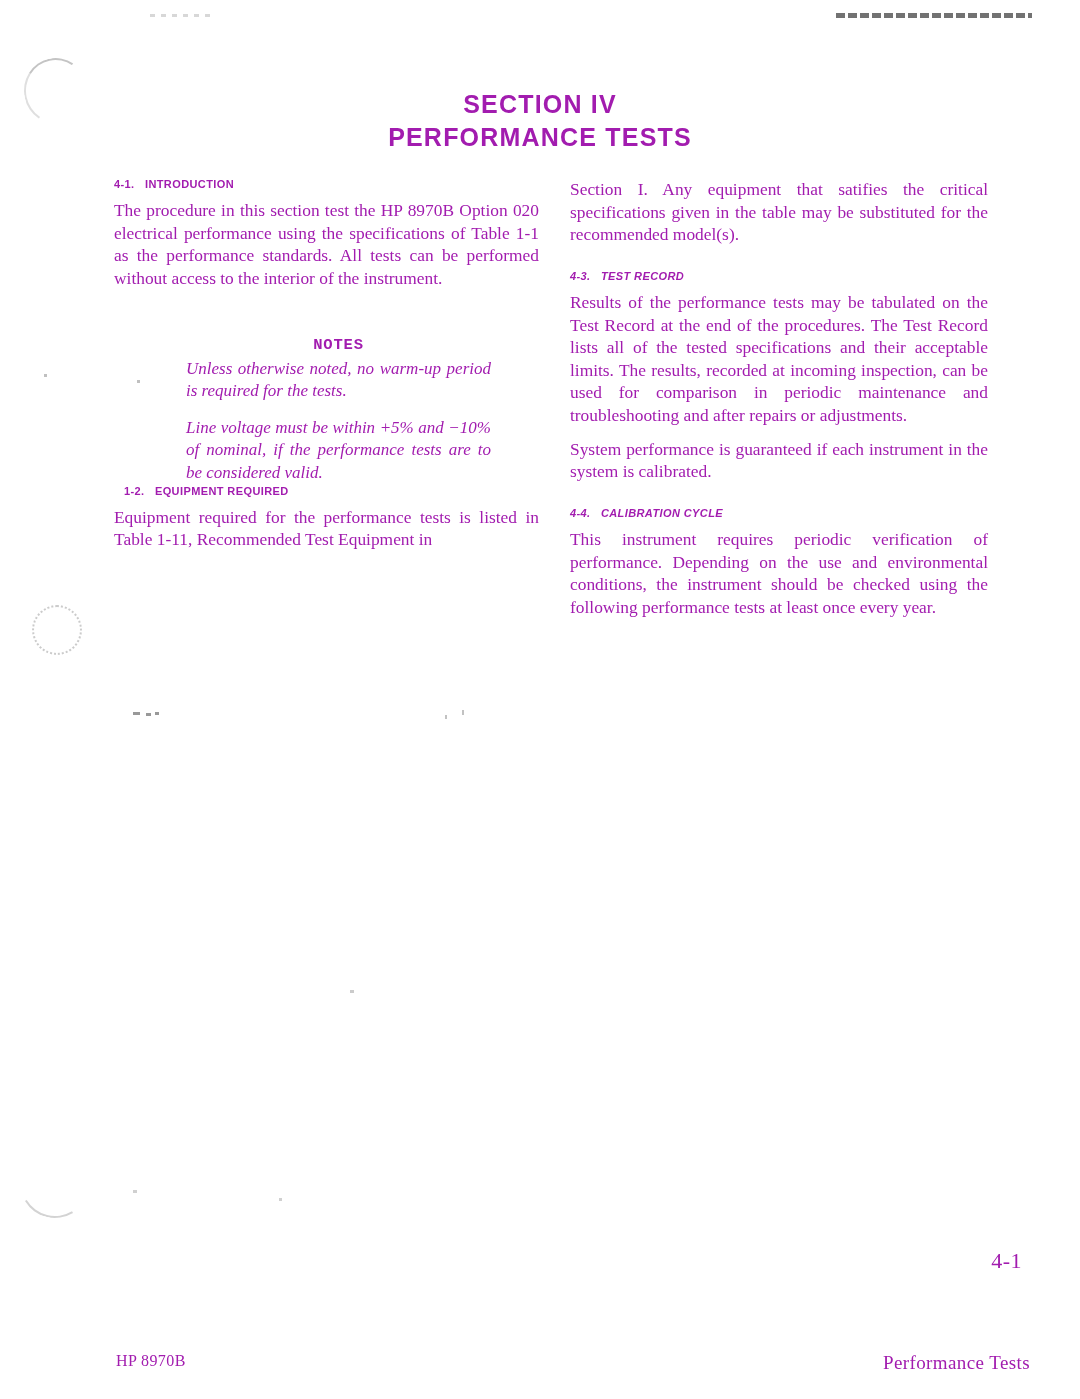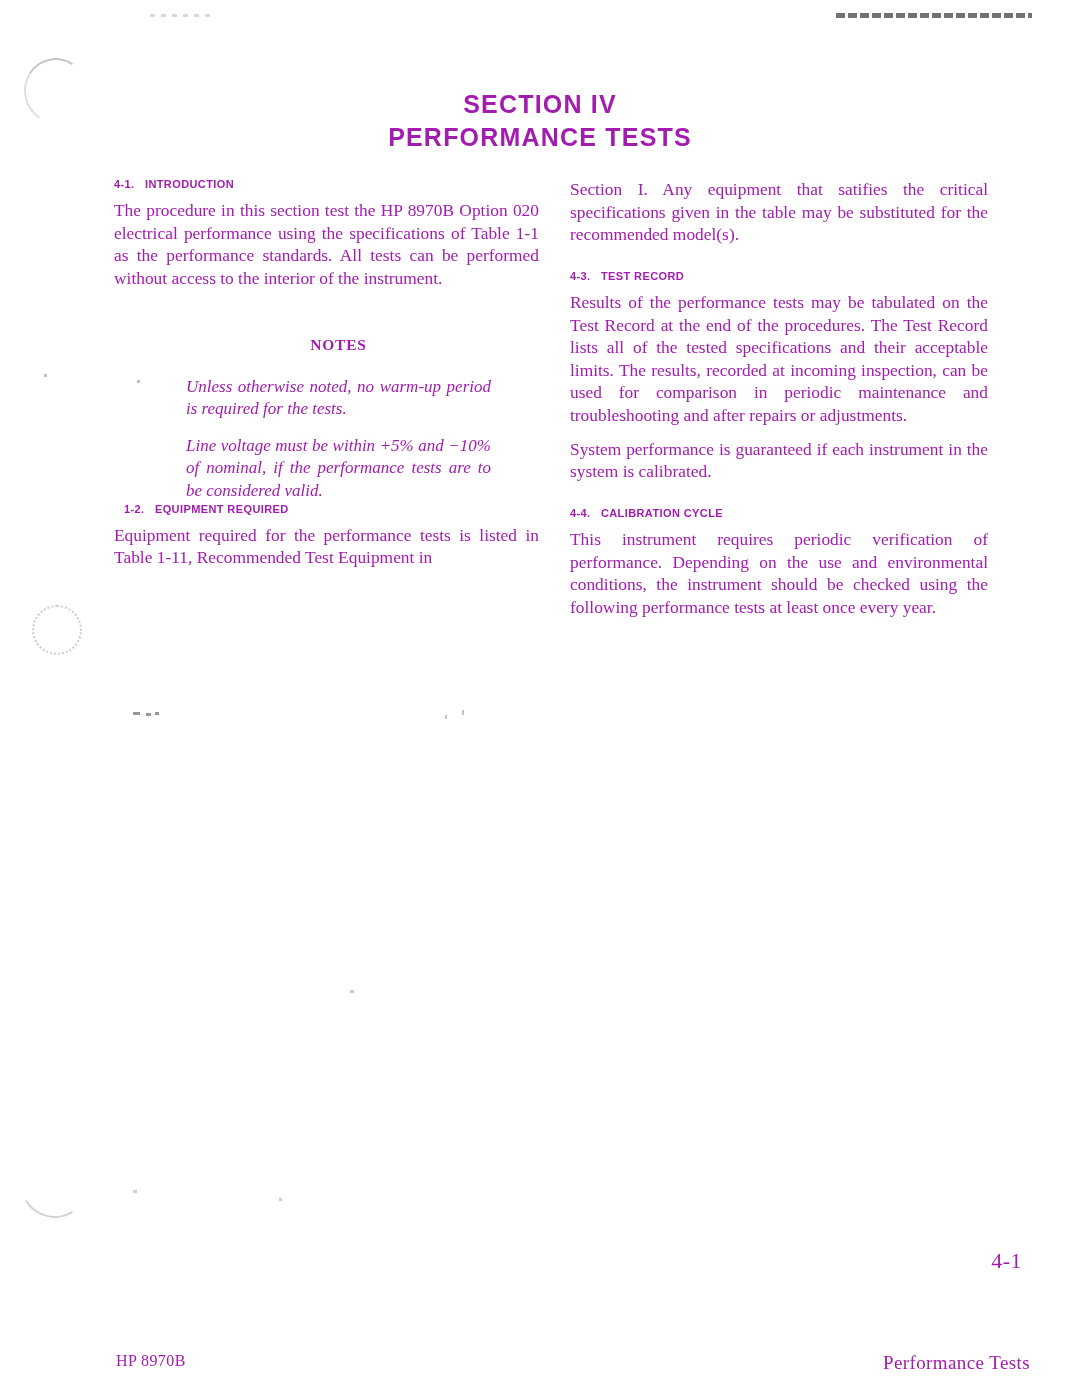--- a/index.html
+++ b/index.html
@@ -90,44 +90,44 @@
 
   h2.sec-head {
     font-family: "Liberation Sans", sans-serif;
     font-weight: bold;
     font-size: 11px;
     letter-spacing: .4px;
     margin: 0 0 9px 0;
     white-space: pre;
   }
   h2.sec-head.indent { padding-left: 10px; }
-  h2.sec-head.spaced { margin-top: 24px; }
+  h2.sec-head.spaced { margin-top: 24px; font-style: italic; }
 
   p.body {
     margin: 0 0 11px 0;
     font-size: 17.4px;
     line-height: 1.30;
     text-align: justify;
     text-justify: inter-word;
     hyphens: none;
   }
   p.body:last-child { margin-bottom: 0; }
 
   
   .notes-block {
     margin: 46px 0 0 0;
     padding: 0 48px 0 72px;
   }
   .notes-title {
-    font-family: Liberation Serif, serif;
+    font-family: Liberation Mono, monospace;
     font-weight: bold;
     font-size: 15.5px;
     letter-spacing: .8px;
     text-align: center;
-    margin: 0 0 22px 0;
+    margin: 0 0 4px 0;
   }
   p.note {
     margin: 0 0 14px 0;
     font-style: italic;
     font-size: 17px;
     line-height: 1.33;
     text-align: justify;
   }
   p.note:last-child { margin-bottom: 0; }
 

